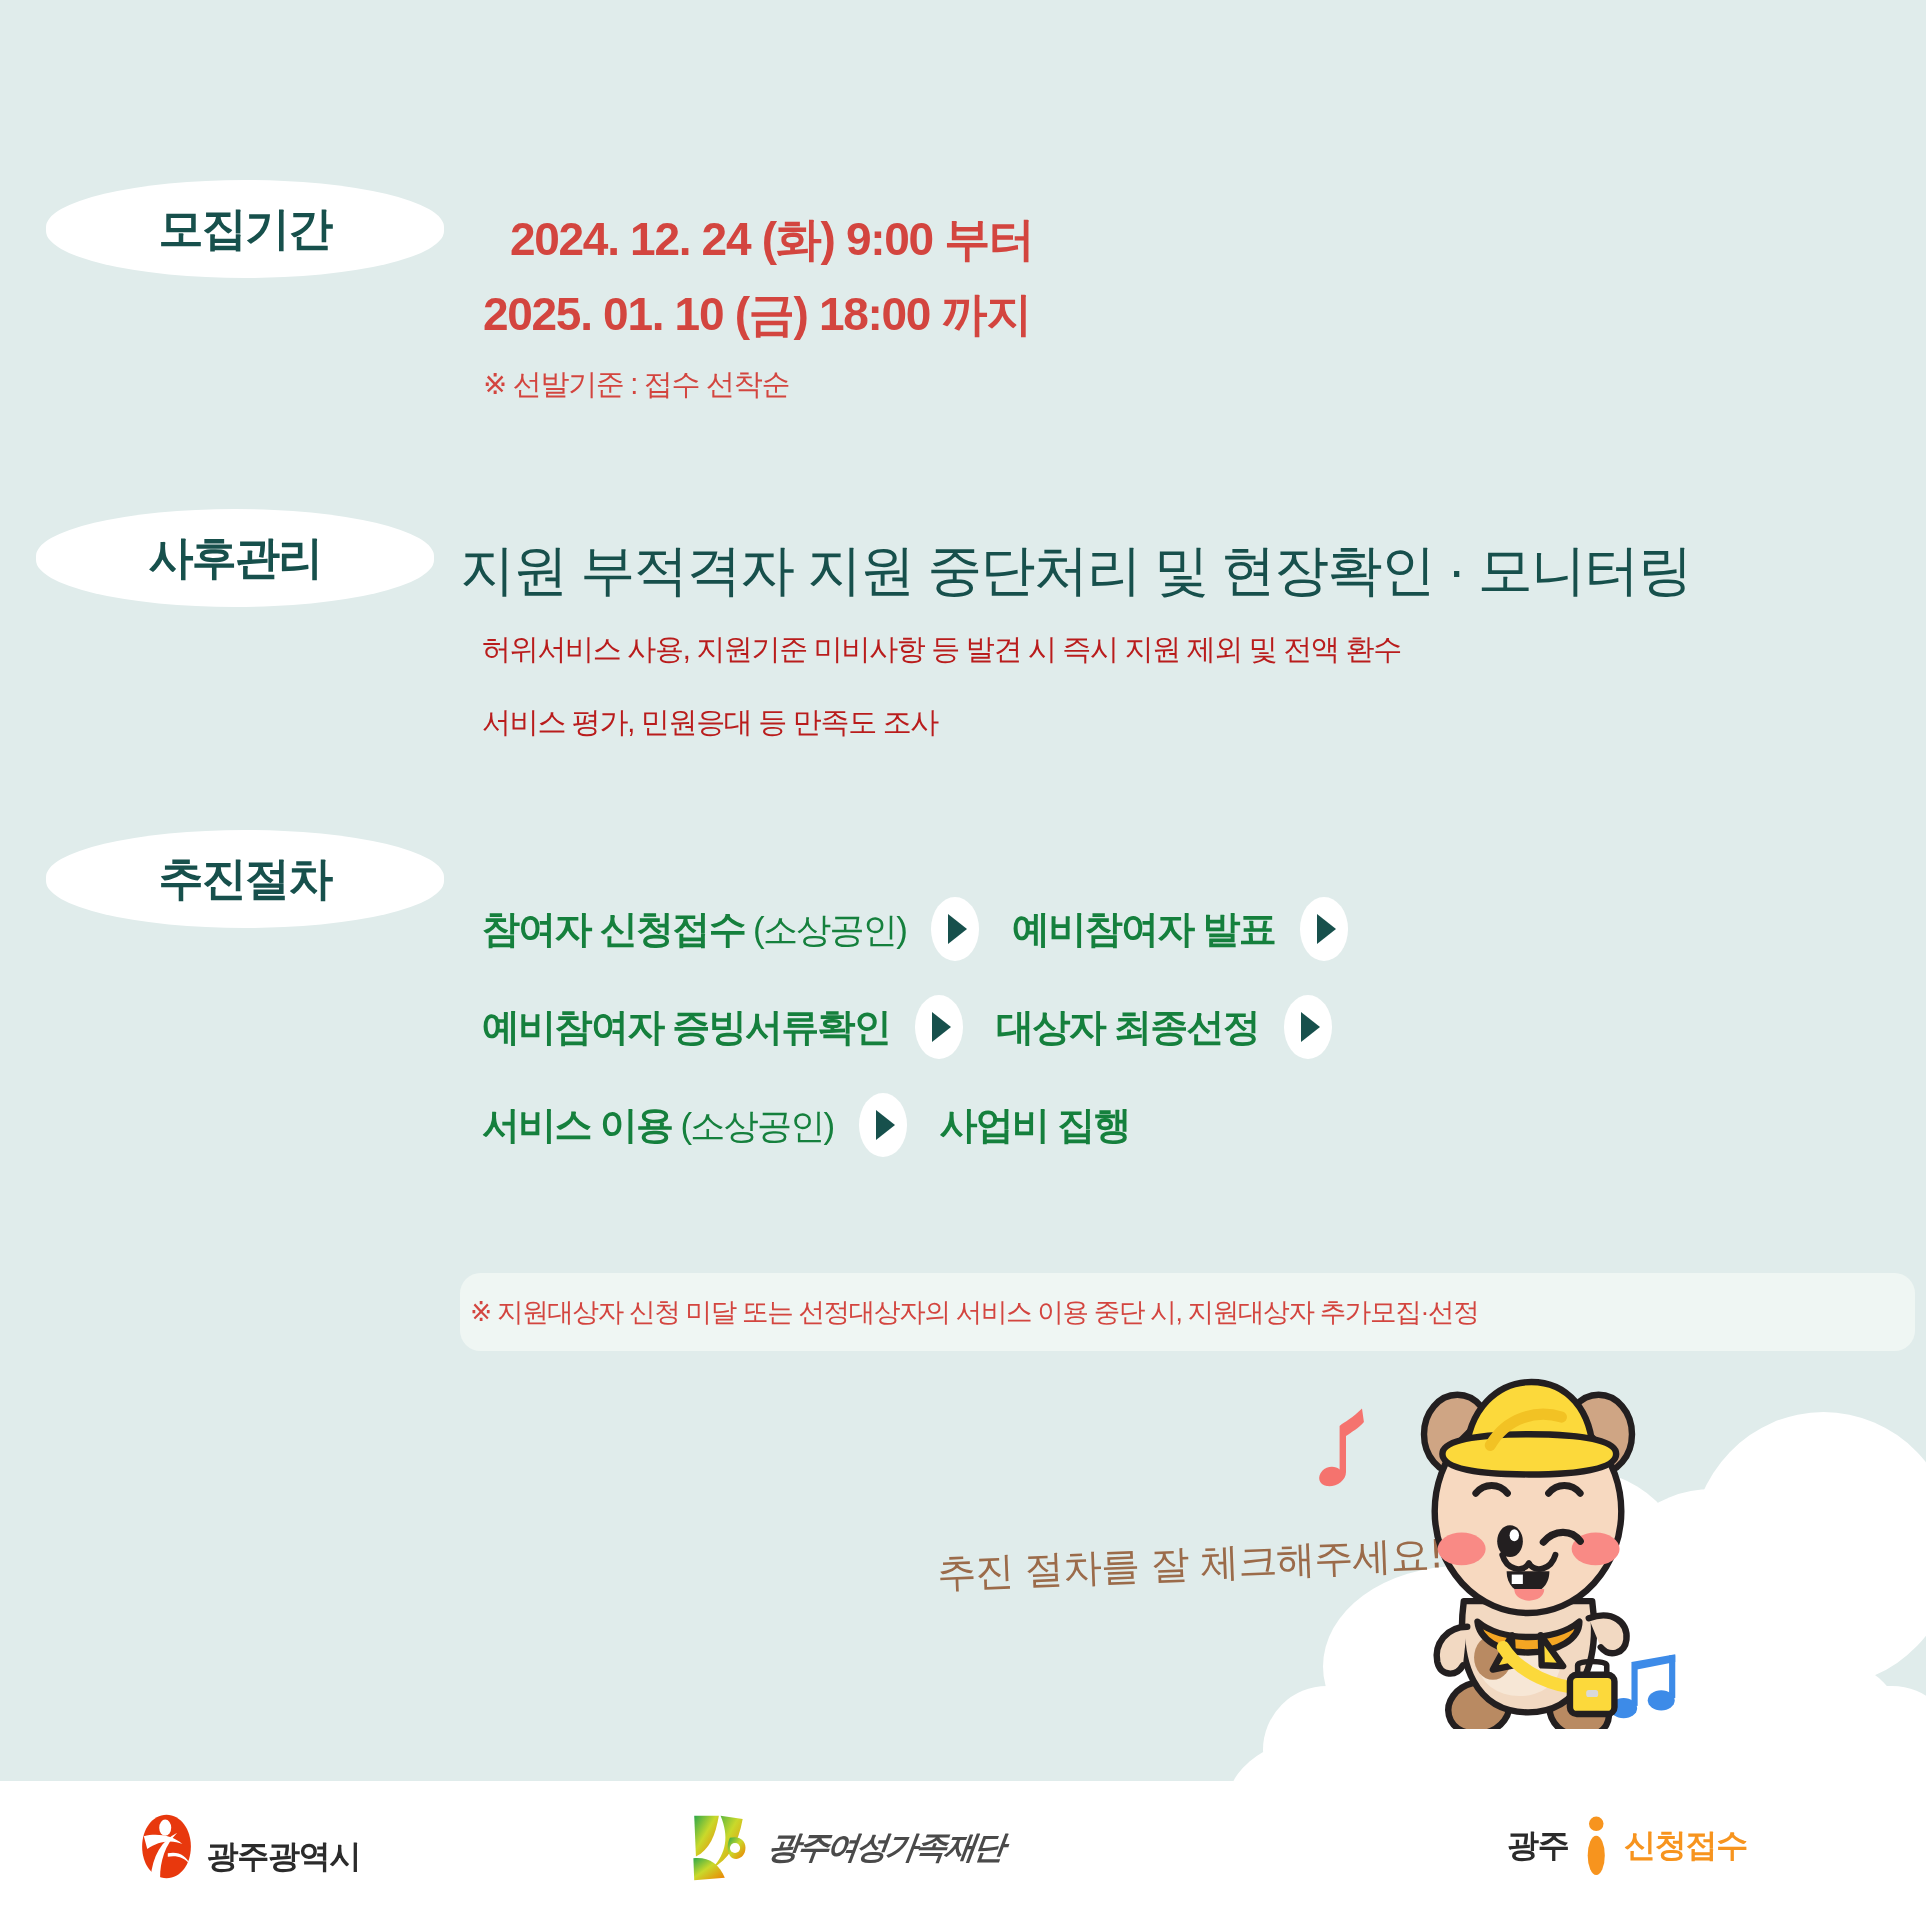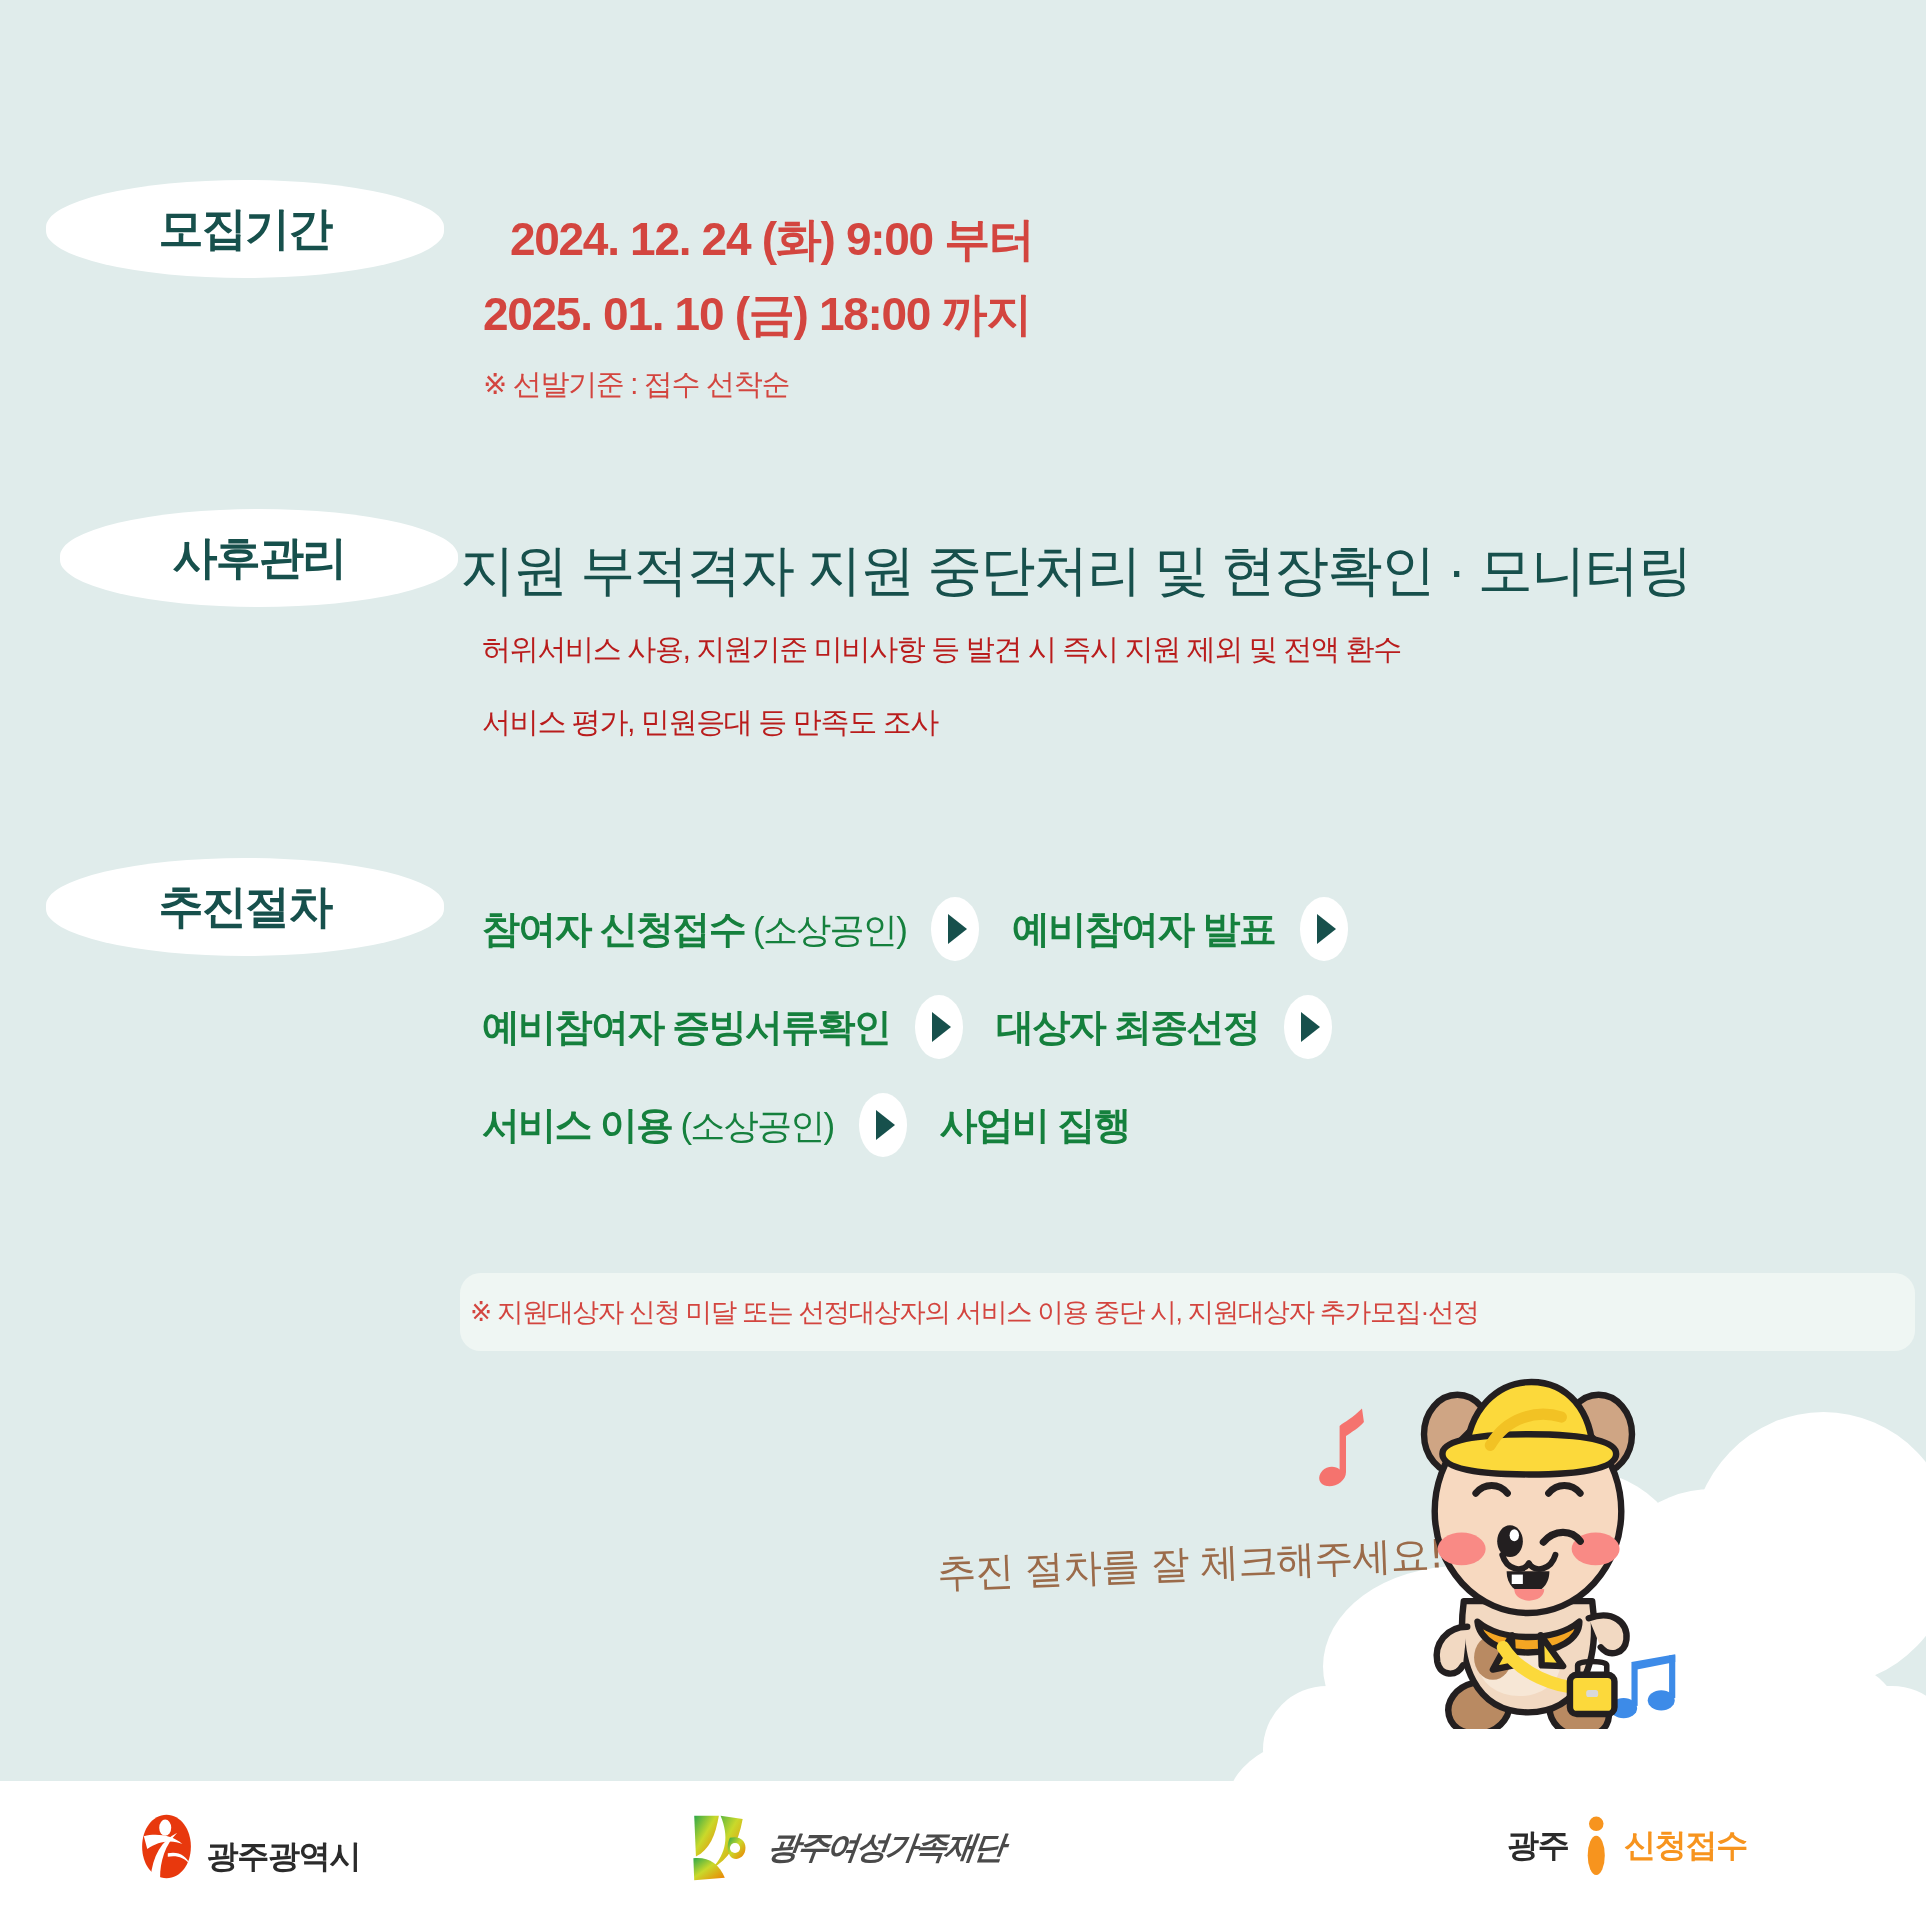--- a/index.html
+++ b/index.html
@@ -27,22 +27,22 @@
   .logo-txt{font-size:32px;font-weight:bold;color:#2b2b2b;letter-spacing:-1.3px;white-space:nowrap;}
   .logo-txt.brush{font-family:"DejaVu Serif",serif;font-style:italic;color:#4a4a4a;font-weight:bold;
                   letter-spacing:-2.6px;transform:skewX(-7deg);}
   .mark-gwangju{width:51px;height:65px;position:relative;}
   .mark-found{width:64px;height:68px;position:relative;}
   .mark-i{width:26.5px;height:60px;position:relative;}
   .pill{position:absolute;background:#ffffff;border-radius:52% 52% 52% 52% / 50% 50% 50% 50%;
         display:flex;align-items:center;justify-content:center;
         color:#17504c;font-weight:bold;letter-spacing:-1.7px;}
   .pill.s1{left:46px;top:180px;width:398px;height:98px;font-size:45px;}
-  .pill.s2{left:60px;top:509px;width:398px;height:98px;font-size:45px;}
-  .pill.s3{left:46px;top:858px;width:398px;height:98px;font-size:45px;}
+  .pill.s2{left:36px;top:509px;width:398px;height:98px;font-size:45px;}
+  .pill.s3{left:46px;top:830px;width:398px;height:98px;font-size:45px;}
 
   .redline{position:absolute;color:#d3453f;font-weight:bold;letter-spacing:-1.3px;white-space:nowrap;}
   .rl1{left:483px;top:209px;font-size:46px;margin-left:27px;}
   .rl2{left:483px;top:284px;font-size:46px;}
   .rnote{position:absolute;left:483px;top:365px;font-size:29px;color:#d3453f;
          letter-spacing:-1.3px;white-space:nowrap;}
 
   .s2head{position:absolute;left:460px;top:534px;font-size:55px;font-weight:normal;
           color:#17504c;letter-spacing:-1.7px;white-space:nowrap;}
   .s2sub{position:absolute;left:482px;font-size:29px;color:#b91c1c;letter-spacing:-1.3px;white-space:nowrap;}

